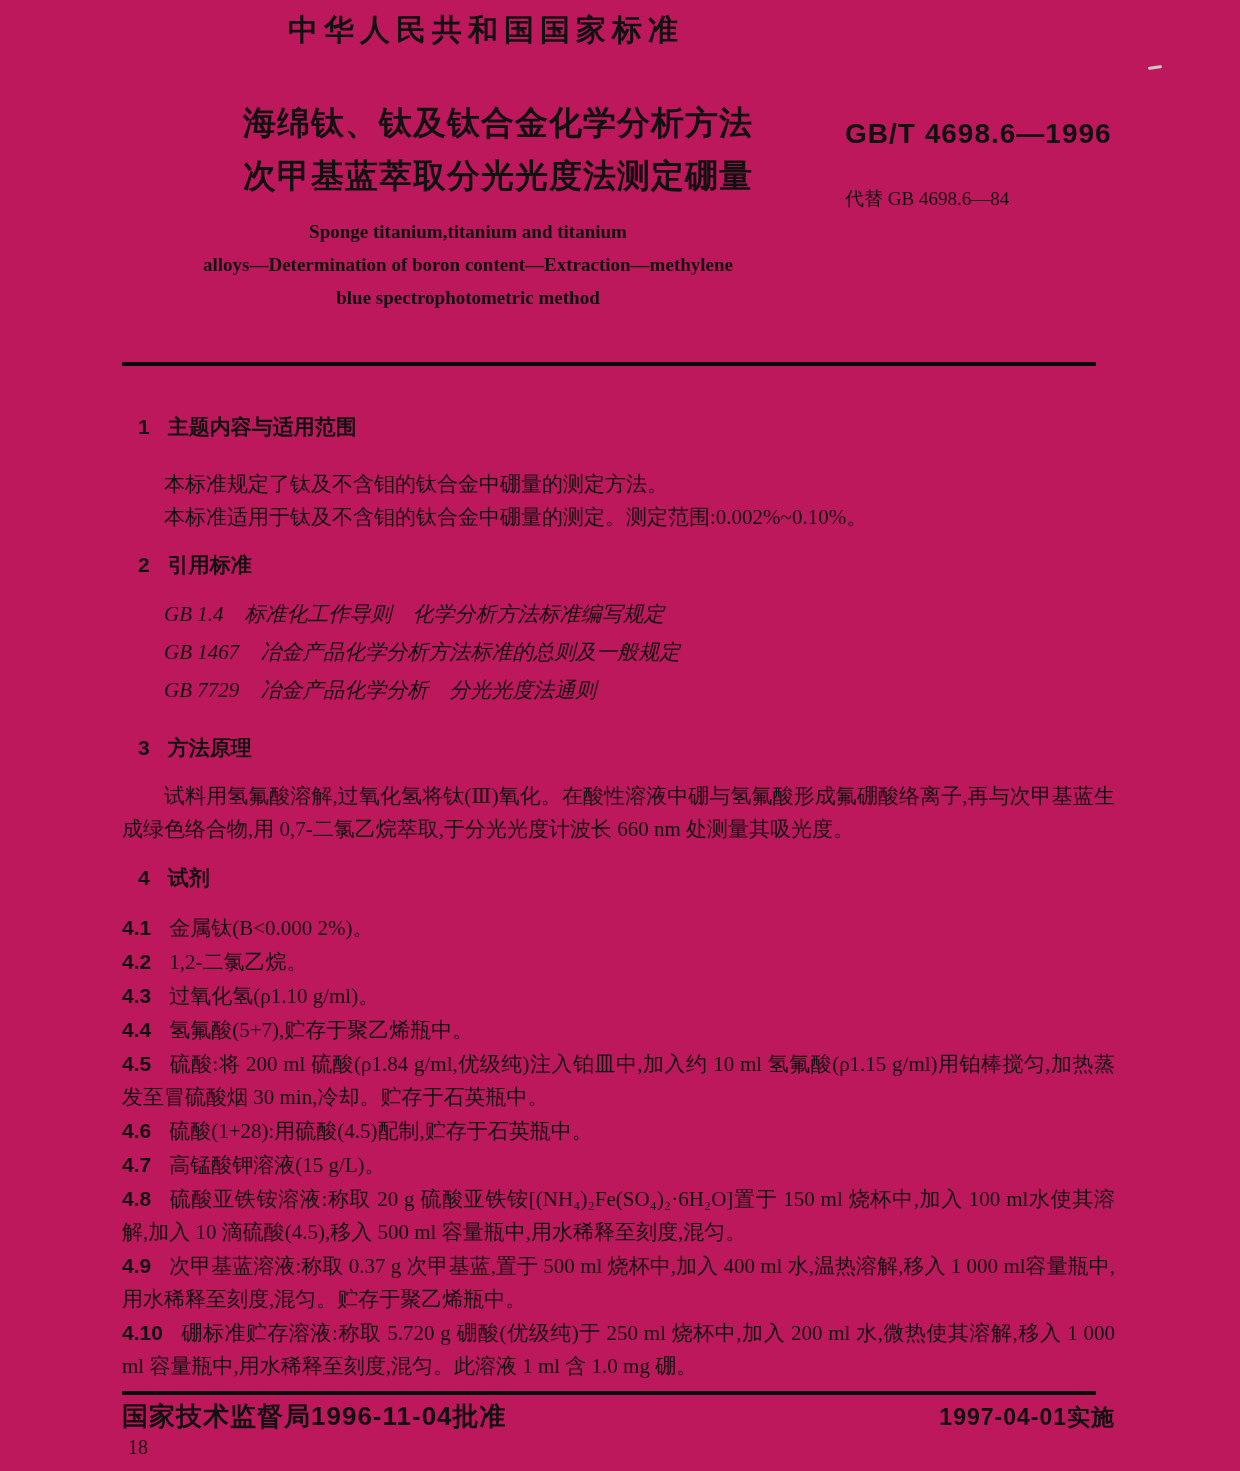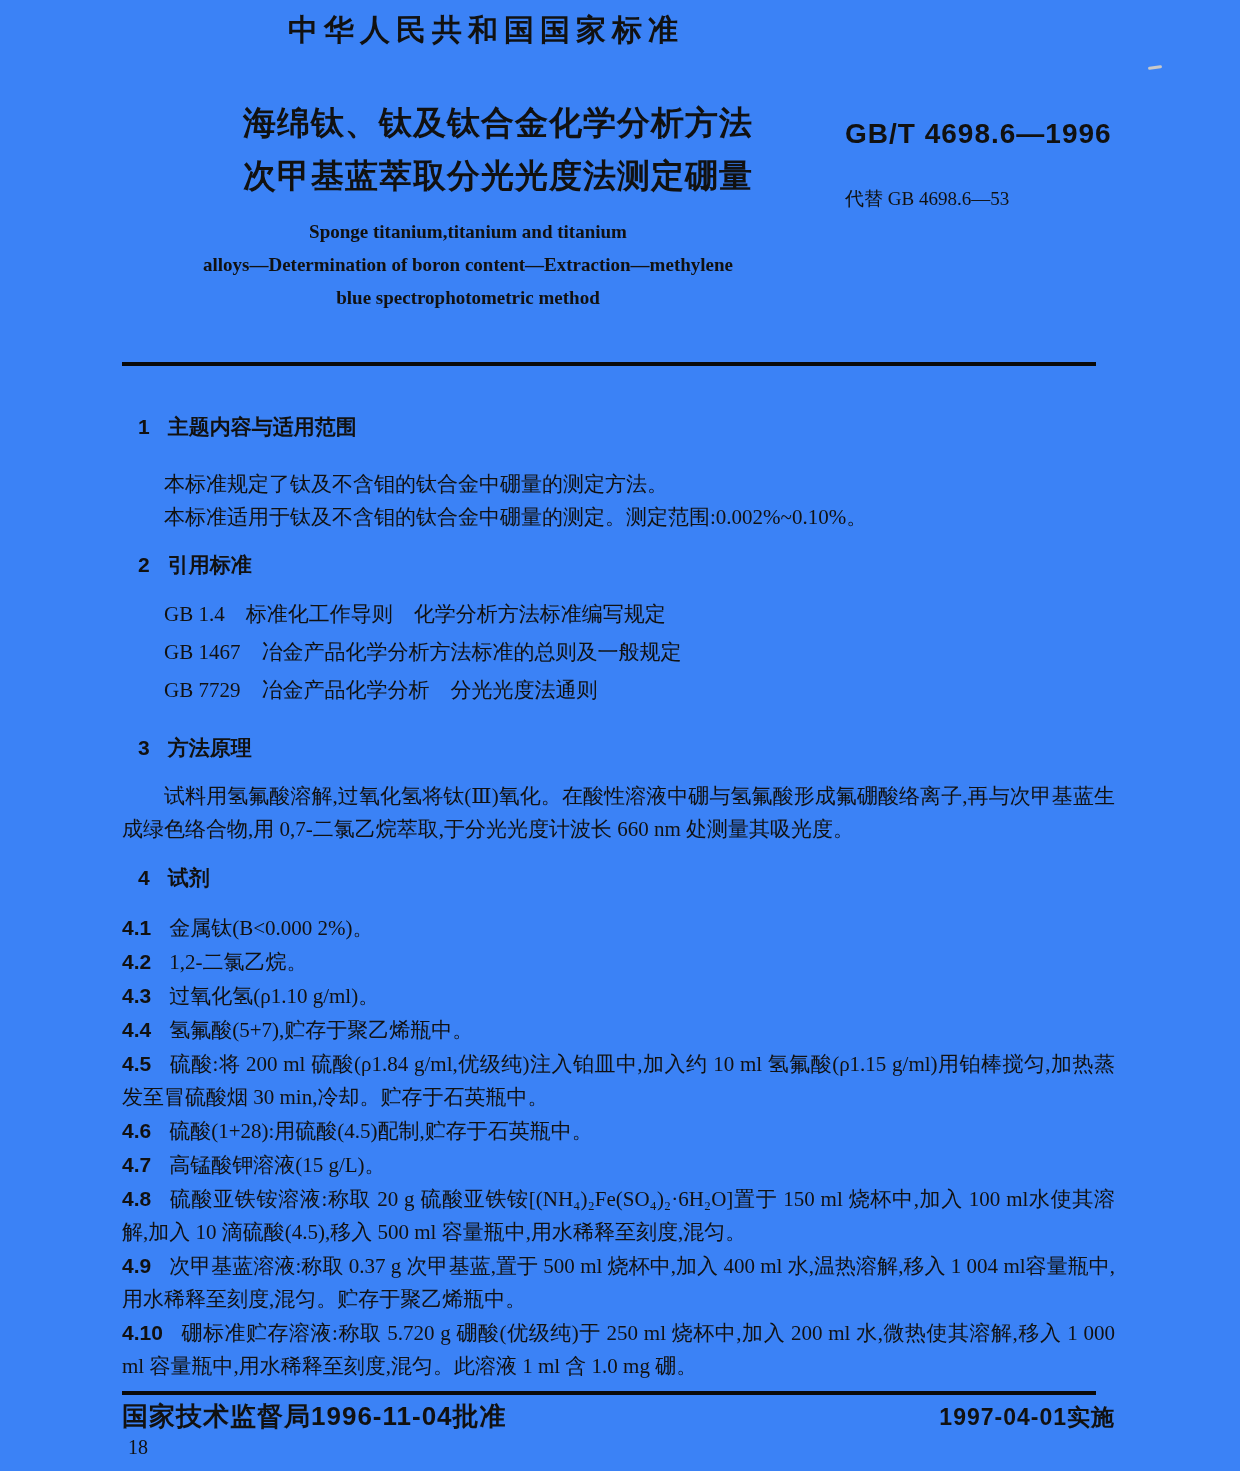--- a/index.html
+++ b/index.html
@@ -7,21 +7,21 @@
     width: 1240px; height: 1471px;
     background: #ffffff;
     font-family: "Liberation Serif", "DejaVu Serif", serif;
     color: #111;
     -webkit-font-smoothing: antialiased;
   }
   .page {
     position: relative;
     width: 1240px; height: 1471px;
     overflow: hidden;
-    background: #3b82f6;
+    background: #be185d;
   }
   
   .std-header {
     position: absolute; left: 288px; top: 10px;
     font-family: "Liberation Sans", "DejaVu Sans", sans-serif;
     font-weight: 700; font-size: 30px; letter-spacing: 6px;
     white-space: nowrap;
   }
   .title-cn {
     position: absolute; left: 243px; top: 96px;
@@ -57,21 +57,21 @@
     margin: 16px;
     font-family: "Liberation Sans", "DejaVu Sans", sans-serif;
     font-weight: 700; font-size: 21px; line-height: 24px;
   }
   .sec-no { display: inline-block; margin-right: 18px; }
   .h-s1 { margin-top: 11px; }
   .p-s1 { margin: 0; line-height: 33px; text-indent: 2em; }
   .p-s1-first { margin-top: 29px; }
   .h-s2 { margin-top: 19px; }
   .refs { margin-top: 18px; line-height: 38px; }
-  .ref-line { margin: 0; text-indent: 2em; white-space: nowrap; }
+  .ref-line { margin: 0; text-indent: 2em; white-space: nowrap; font-style: italic; }
   .h-s3 { margin-top: 27px; }
   .p-s3 { margin: 20px 0 0 0; line-height: 33px; text-indent: 2em; text-align: justify; }
   .h-s4 { margin-top: 20px; }
   .items { margin-top: 21px; }
   .item { margin: 0; line-height: 33px; text-align: justify; }
   .item-no {
     font-family: "Liberation Sans", "DejaVu Sans", sans-serif;
     font-weight: 600; margin-right: 18px;
   }
   .item-last { text-align-last: justify; }
@@ -103,21 +103,21 @@
 <div class="page">
 
   <div class="std-header">中华人民共和国国家标准</div>
 
   <div class="title-cn">
     <div>海绵钛、钛及钛合金化学分析方法</div>
     <div>次甲基蓝萃取分光光度法测定硼量</div>
   </div>
 
   <div class="std-code">GB/T 4698.6—1996</div>
-  <div class="supersedes">代替 GB 4698.6—53</div>
+  <div class="supersedes">代替 GB 4698.6—84</div>
 
   <div class="title-en">
     <div>Sponge titanium,titanium and titanium</div>
     <div>alloys—Determination of boron content—Extraction—methylene</div>
     <div>blue spectrophotometric method</div>
   </div>
 
   <div class="rule-top"></div>
   <div class="scan-smudge"></div>
 
@@ -149,21 +149,21 @@
 
     <div class="items">
       <p class="item"><span class="item-no">4.1</span><span>金属钛(B&lt;0.000 2%)。</span></p>
       <p class="item"><span class="item-no">4.2</span><span>1,2-二氯乙烷。</span></p>
       <p class="item"><span class="item-no">4.3</span><span>过氧化氢(ρ1.10 g/ml)。</span></p>
       <p class="item"><span class="item-no">4.4</span><span>氢氟酸(5+7),贮存于聚乙烯瓶中。</span></p>
       <p class="item"><span class="item-no">4.5</span><span>硫酸:将 200 ml 硫酸(ρ1.84 g/ml,优级纯)注入铂皿中,加入约 10 ml 氢氟酸(ρ1.15 g/ml)用铂棒搅匀,加热蒸发至冒硫酸烟 30 min,冷却。贮存于石英瓶中。</span></p>
       <p class="item"><span class="item-no">4.6</span><span>硫酸(1+28):用硫酸(4.5)配制,贮存于石英瓶中。</span></p>
       <p class="item"><span class="item-no">4.7</span><span>高锰酸钾溶液(15 g/L)。</span></p>
       <p class="item"><span class="item-no">4.8</span><span>硫酸亚铁铵溶液:称取 20 g 硫酸亚铁铵[(NH₄)₂Fe(SO₄)₂·6H₂O]置于 150 ml 烧杯中,加入 100 ml水使其溶解,加入 10 滴硫酸(4.5),移入 500 ml 容量瓶中,用水稀释至刻度,混匀。</span></p>
-      <p class="item"><span class="item-no">4.9</span><span>次甲基蓝溶液:称取 0.37 g 次甲基蓝,置于 500 ml 烧杯中,加入 400 ml 水,温热溶解,移入 1 004 ml容量瓶中,用水稀释至刻度,混匀。贮存于聚乙烯瓶中。</span></p>
+      <p class="item"><span class="item-no">4.9</span><span>次甲基蓝溶液:称取 0.37 g 次甲基蓝,置于 500 ml 烧杯中,加入 400 ml 水,温热溶解,移入 1 000 ml容量瓶中,用水稀释至刻度,混匀。贮存于聚乙烯瓶中。</span></p>
       <p class="item"><span class="item-no">4.10</span><span>硼标准贮存溶液:称取 5.720 g 硼酸(优级纯)于 250 ml 烧杯中,加入 200 ml 水,微热使其溶解,移入 1 000 ml 容量瓶中,用水稀释至刻度,混匀。此溶液 1 ml 含 1.0 mg 硼。</span></p>
     </div>
 
   </div>
 
   <div class="rule-bottom"></div>
   <div class="footer-row">
     <span class="footer-approval">国家技术监督局1996-11-04批准</span>
     <span class="footer-impl">1997-04-01实施</span>
   </div>

